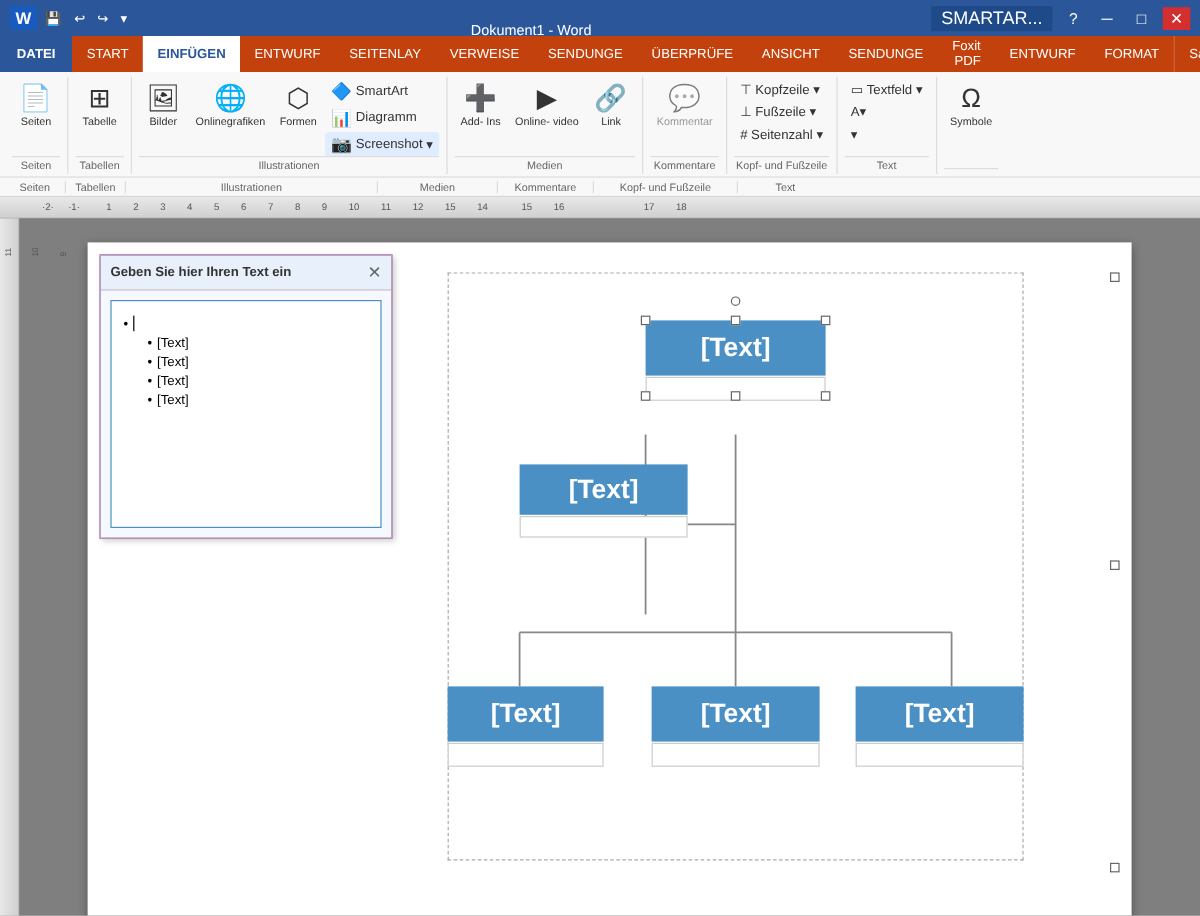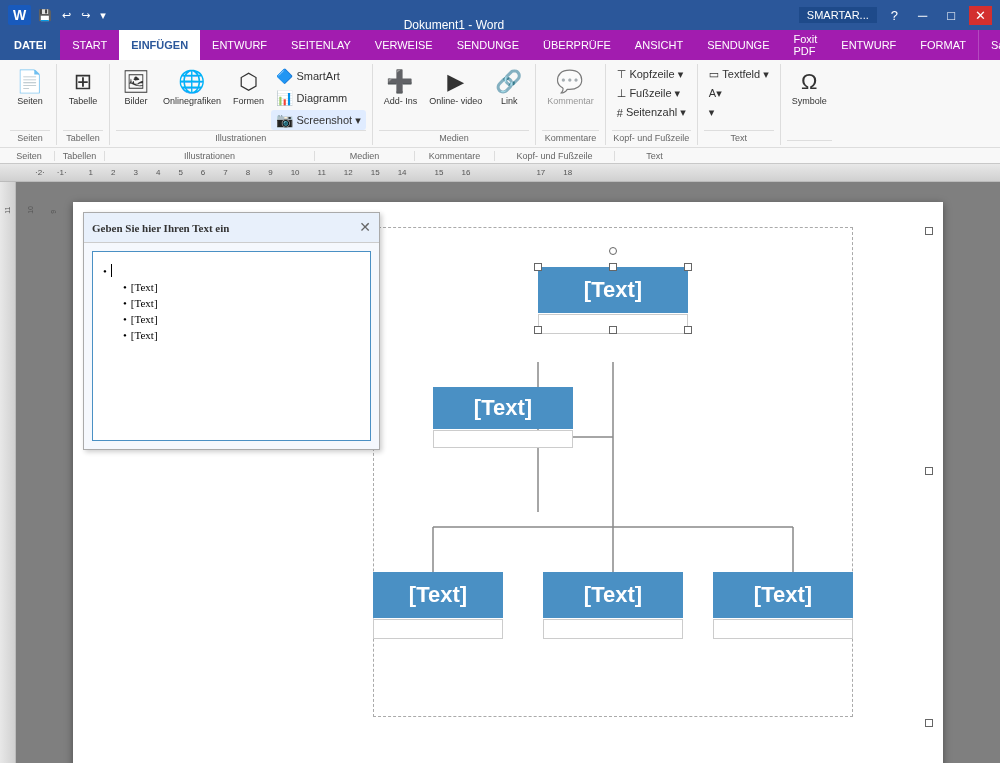--- a/index.html
+++ b/index.html
@@ -17,21 +17,21 @@
     }
     .title-bar-left { display: flex; align-items: center; gap: 4px; }
     .title-bar-title { flex: 1; text-align: center; font-size: 12px; color: white; margin-top: 20px; }
     .title-bar-btn { color: white; font-size: 13px; cursor: pointer; padding: 2px 6px; }
     .word-icon { background: #185abd; color: white; font-weight: bold; font-size: 14px; padding: 2px 5px; border-radius: 2px; }
     .quick-access { display: flex; gap: 4px; align-items: center; color: white; font-size: 12px; }
     .qa-btn { padding: 2px 3px; cursor: pointer; font-size: 11px; }
 
     
     .ribbon { background: #fff; border-bottom: 1px solid #c8c8c8; }
-    .ribbon-tabs { background: #a21caf; display: flex; height: 30px; }
+    .ribbon-tabs { background: #c2410c; display: flex; height: 30px; text-align: right; }
     .ribbon-tab {
       padding: 0 12px;
       display: flex;
       align-items: center;
       cursor: pointer;
       font-size: 11px;
       color: white;
       height: 30px;
     }
     .ribbon-tab.active { background: white; color: #2b579a; font-weight: bold; }
@@ -133,26 +133,25 @@
       box-shadow: 0 2px 8px rgba(0,0,0,0.4);
       position: relative;
       padding: 20px;
     }
 
     
     .smartart-panel {
       position: absolute;
       top: 10px;
       left: 10px;
-      width: 297px;
+      width: 244px;
       background: #a21caf;
       border: 1px solid #aaa;
       box-shadow: 2px 2px 5px rgba(0,0,0,0.2);
       z-index: 10;
-      font-family: Liberation Serif, serif;
     }
     .smartart-panel-header {
       background: #e8f0fb;
       padding: 6px 8px;
       font-size: 11px;
       font-weight: bold;
       color: #333;
       display: flex;
       justify-content: space-between;
       align-items: center;
@@ -195,21 +194,21 @@
       <span class="qa-btn">💾</span>
       <span class="qa-btn">↩</span>
       <span class="qa-btn">↪</span>
       <span class="qa-btn">▾</span>
     </div>
   </div>
   <div class="title-bar-title">
     <span>Dokument1 - Word</span>
   </div>
   <div style="display:flex; align-items:center; gap:8px;">
-    <span style="background:#1e4a8a; padding:2px 8px; font-size:11px; cursor:pointer;">SMARTAR...</span>
+    <span style="background:#1e4a8a; padding:2px 8px; font-size:15px; cursor:pointer;">SMARTAR...</span>
     <span class="title-bar-btn">?</span>
     <span class="title-bar-btn">─</span>
     <span class="title-bar-btn">□</span>
     <span class="title-bar-btn" style="background:#d32f2f;">✕</span>
   </div>
 </div>
 
 <div class="ribbon">
   <div class="ribbon-tabs">
     <div class="ribbon-tab datei">DATEI</div>

